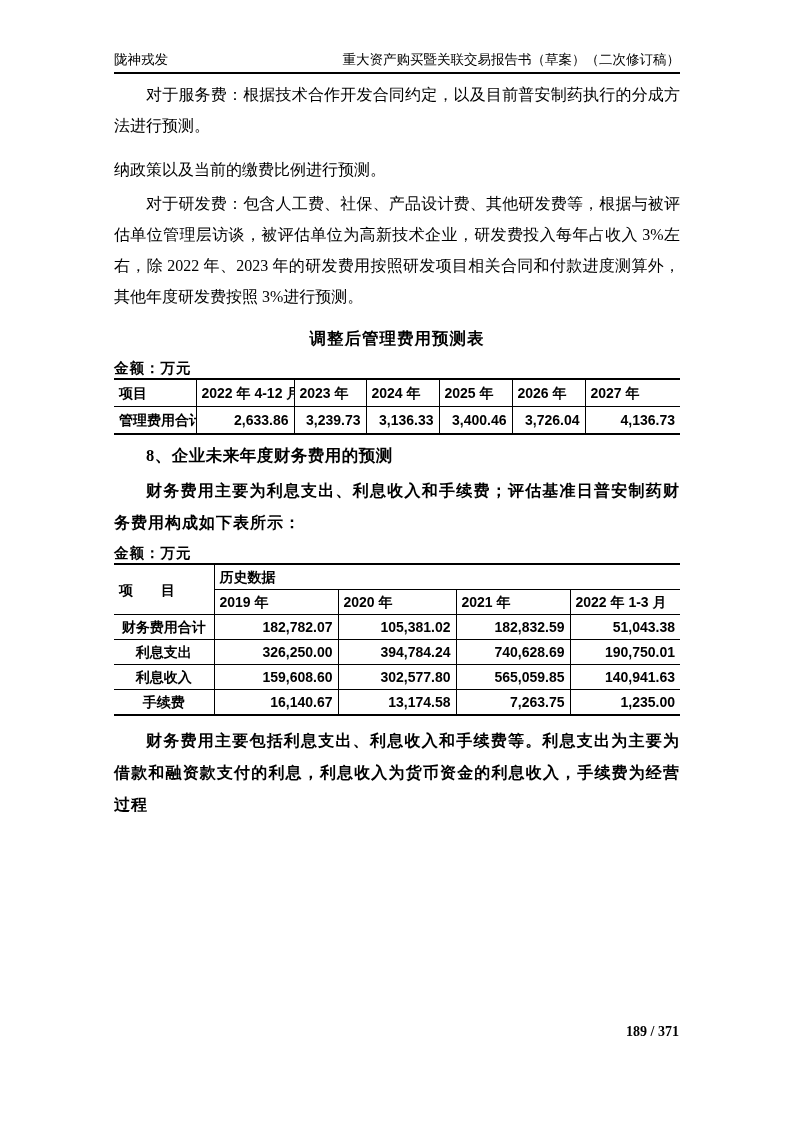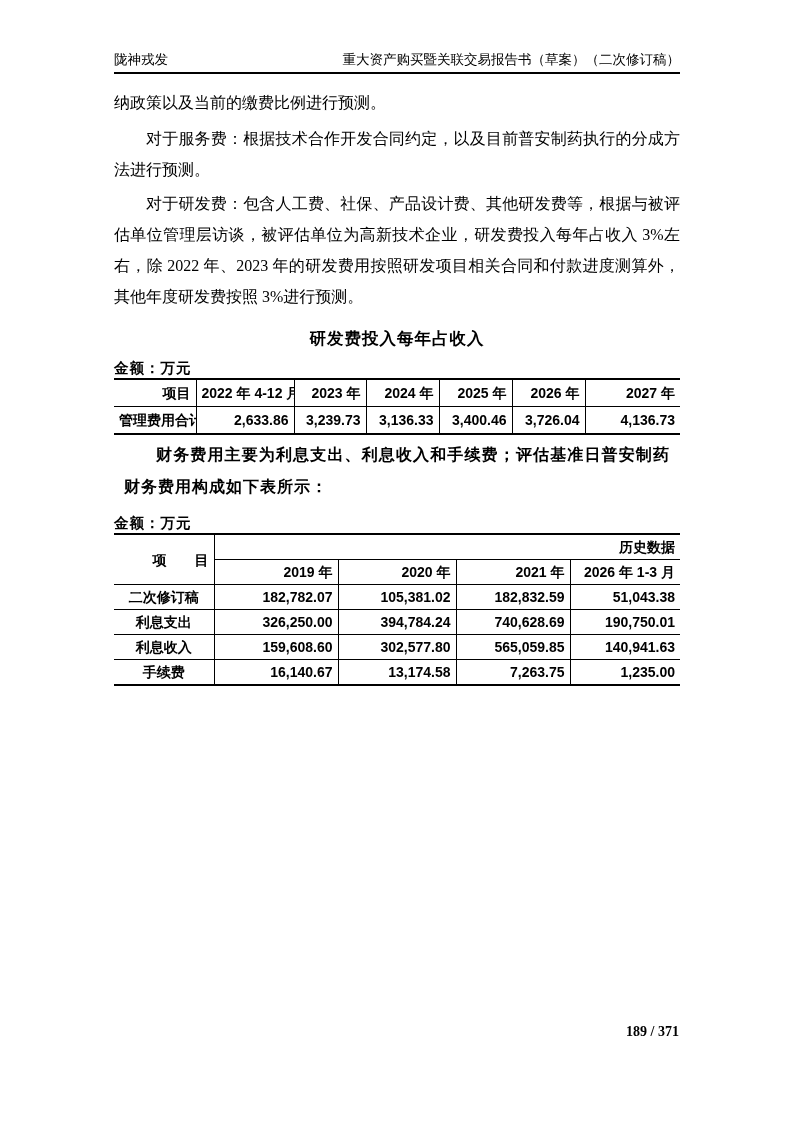--- a/index.html
+++ b/index.html
@@ -57,29 +57,29 @@
     border:1px solid #000;
     padding:3px 5px;line-height:20px;
     font-weight:bold;overflow:hidden;white-space:nowrap;
   }
   td:first-child,th:first-child{border-left:none;}
   td:last-child,th:last-child{border-right:none;}
   tr:first-child th{border-top:none;}
   tr:last-child td{border-bottom:none;}
   .num{text-align:right;}
   .lbl{text-align:center;}
-  th{text-align:right;}
+  th{text-align:left;}
   .t2 td,.t2 th{padding:2px 5px;}
 
   .sec-heading{
     margin-top:5px;padding-left:32px;
     font-weight:bold;font-size:16.5px;line-height:31px;letter-spacing:0.5px;
   }
   .bold-para{
-    margin:10px;margin-top:4px;
+    margin:0;margin-top:4px;
     font-weight:bold;font-size:16px;line-height:32px;
     text-align:justify;text-indent:32px;letter-spacing:1px;
   }
   .closing{margin-top:9px;}
 
   .page-number{
     position:absolute;top:1024px;right:114px;
     font-weight:bold;font-size:14px;
     font-family:"Liberation Serif", serif;
   }
@@ -88,25 +88,25 @@
 <body>
 
 <div class="page">
   <div class="content">
 
     <div class="doc-header">
       <span>陇神戎发</span>
       <span>重大资产购买暨关联交易报告书（草案）（二次修订稿）</span>
     </div>
 
+    <p class="para p2">对于服务费：根据技术合作开发合同约定，以及目前普安制药执行的分成方法进行预测。</p>
     <p class="para p1">纳政策以及当前的缴费比例进行预测。</p>
-    <p class="para p2">对于服务费：根据技术合作开发合同约定，以及目前普安制药执行的分成方法进行预测。</p>
     <p class="para p3">对于研发费：包含人工费、社保、产品设计费、其他研发费等，根据与被评估单位管理层访谈，被评估单位为高新技术企业，研发费投入每年占收入 3%左右，除 2022 年、2023 年的研发费用按照研发项目相关合同和付款进度测算外，其他年度研发费按照 3%进行预测。</p>
 
-    <div class="tbl-title">研发费投入每年占收入</div>
+    <div class="tbl-title">调整后管理费用预测表</div>
     <div class="unit">金额：万元</div>
 
     <table class="t1">
       <colgroup>
         <col style="width:82px">
           <col style="width:98px">
           <col style="width:72px">
         <col style="width:73px">
           <col style="width:73px">
           <col style="width:73px">
@@ -127,44 +127,45 @@
         <td class="num">2,633.86</td>
         <td class="num">3,239.73</td>
         <td class="num">3,136.33</td>
         <td class="num">3,400.46</td>
         <td class="num">3,726.04</td>
         <td class="num">4,136.73</td>
       </tr>
     </tbody>
       </table>
 
+    <div class="sec-heading">8、企业未来年度财务费用的预测</div>
     <p class="bold-para">财务费用主要为利息支出、利息收入和手续费；评估基准日普安制药财务费用构成如下表所示：</p>
     <div class="unit">金额：万元</div>
 
     <table class="t2">
       <colgroup>
         <col style="width:100px">
           <col style="width:124px">
           <col style="width:118px">
         <col style="width:114px">
           <col>
       </colgroup>
       <tbody>
           <tr>
         <th rowspan="2">项　　目</th>
         <th colspan="4">历史数据</th>
       </tr>
       <tr>
         <th>2019 年</th>
         <th>2020 年</th>
         <th>2021 年</th>
-        <th>2026 年 1-3 月</th>
+        <th>2022 年 1-3 月</th>
       </tr>
       <tr>
-        <td class="lbl">二次修订稿</td>
+        <td class="lbl">财务费用合计</td>
         <td class="num">182,782.07</td>
         <td class="num">105,381.02</td>
         <td class="num">182,832.59</td>
         <td class="num">51,043.38</td>
       </tr>
       <tr>
         <td class="lbl">利息支出</td>
         <td class="num">326,250.00</td>
         <td class="num">394,784.24</td>
         <td class="num">740,628.69</td>
@@ -180,16 +181,17 @@
       <tr>
         <td class="lbl">手续费</td>
         <td class="num">16,140.67</td>
         <td class="num">13,174.58</td>
         <td class="num">7,263.75</td>
         <td class="num">1,235.00</td>
       </tr>
     </tbody>
       </table>
 
+    <p class="bold-para closing">财务费用主要包括利息支出、利息收入和手续费等。利息支出为主要为借款和融资款支付的利息，利息收入为货币资金的利息收入，手续费为经营过程</p>
   </div>
 
   <div class="page-number">189 / 371</div>
 </div>
 
 </body></html>

